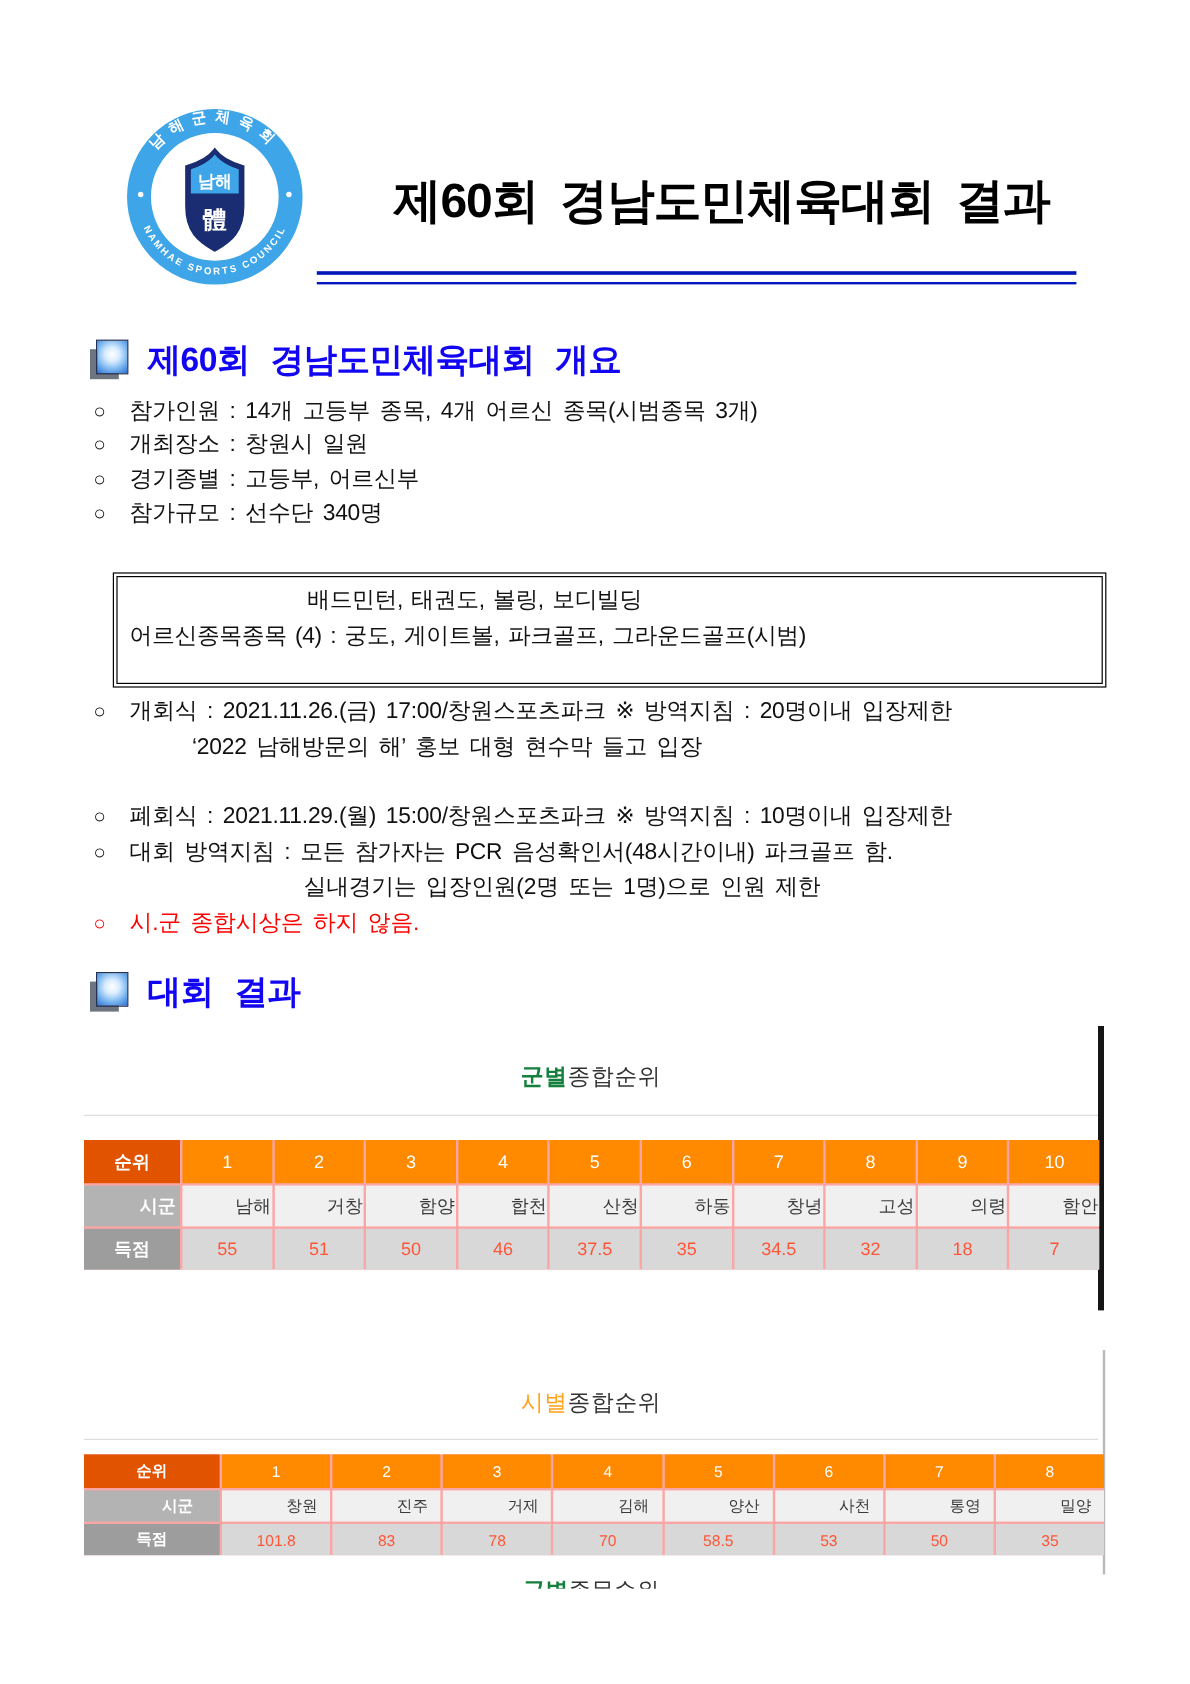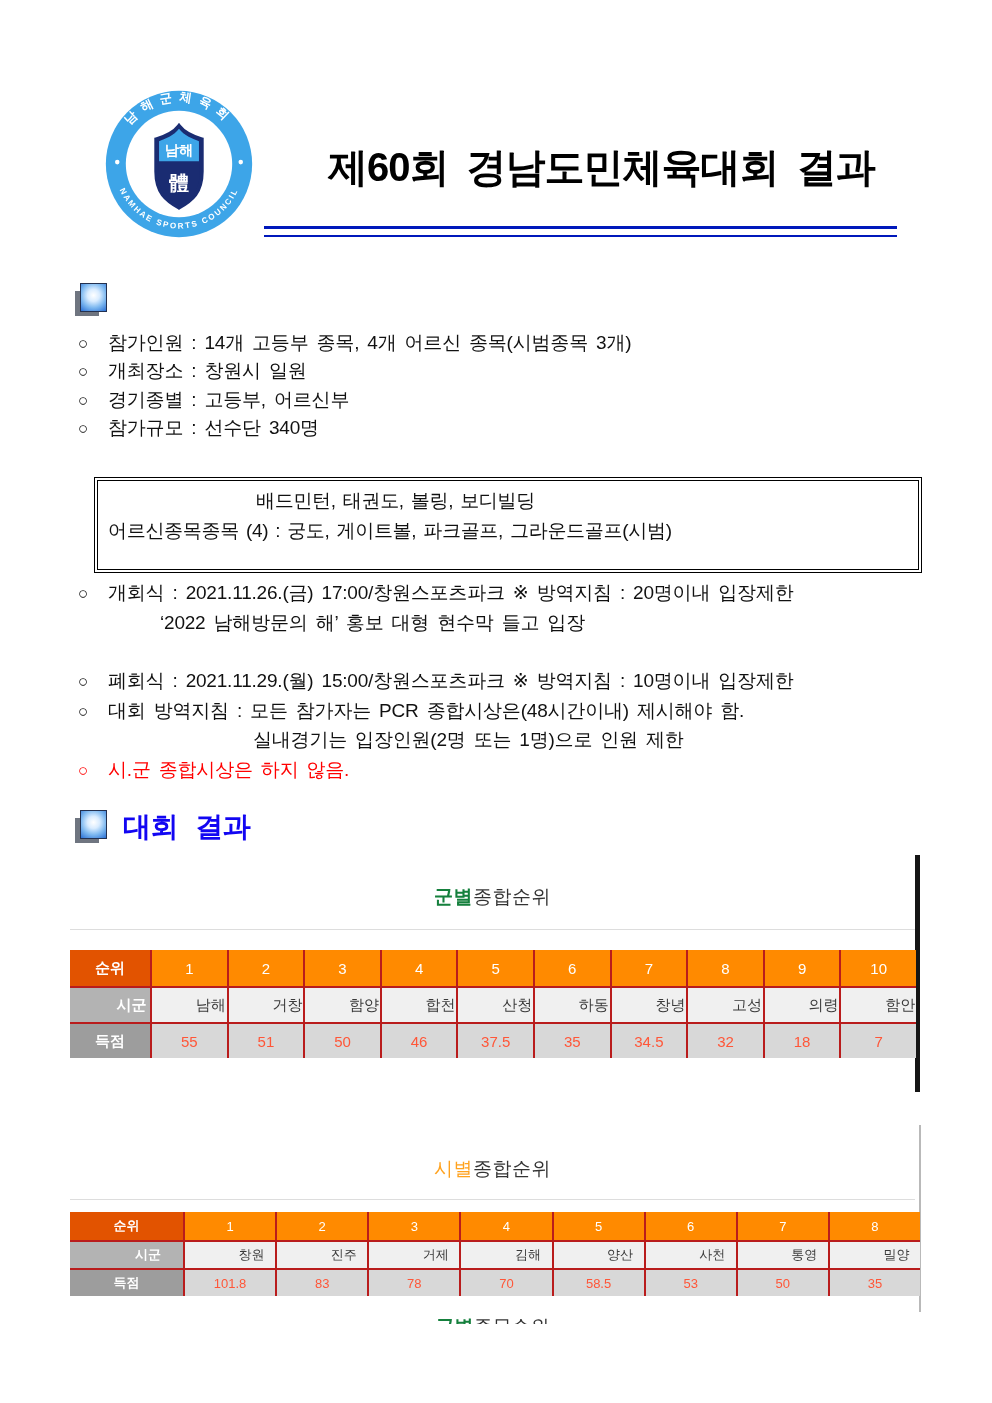--- a/index.html
+++ b/index.html
@@ -37,21 +37,21 @@
 
   
   .vbar-black{left:915px;top:855px;width:5px;height:237px;background:#151515;}
   .vbar-gray{left:919px;top:1125px;width:2px;height:187px;background:#b9b9b9;}
   .tbl-title{left:70px;width:845px;text-align:center;font-size:19px;color:#333;
              letter-spacing:0.5px;white-space:nowrap;}
   .hl-green{color:#15803d;font-weight:bold;}
   .hl-orange{color:#ffa21e;}
   .hline{left:70px;width:845px;height:0;border-top:1px solid #ddd;}
 
-  .grid{display:grid;background:#b91c1c;}
+  .grid{display:grid;background:#fca5a5;}
   .table1{left:70px;top:950px;width:846px;grid-template-columns:80px repeat(10,1fr);
           grid-template-rows:36px 34px 34px;gap:2px;font-size:15px;}
   .table2{left:70px;top:1212px;width:850px;grid-template-columns:113px repeat(8,1fr);
           grid-template-rows:28px 26px 26px;gap:2px;font-size:13px;}
   .cell{display:flex;align-items:center;justify-content:center;white-space:nowrap;}
   .r0{background:#ff8a00;color:#fff;}
   .r0.head{background:#e25300;color:#fff;font-weight:bold;}
   .r1{background:#f0f0f0;color:#3a3a3a;padding-left:43px;}
   .r1.head{background:#b3b3b3;color:#fff;font-weight:bold;}
   .r2{background:#d8d8d8;color:#ff5638;}
@@ -87,38 +87,39 @@
 </div>
 
 <h1 class="abs main-title">제60회 경남도민체육대회 결과</h1>
 <div class="abs title-rule"></div>
 
 <div class="abs sec-head" style="left:75px;top:283px;">
   <span class="sq-icon">
       <span class="sq-shadow"></span>
       <span class="sq-face"></span>
     </span>
+  <span class="sec-title">제60회 경남도민체육대회 개요</span>
 </div>
 
 <div class="abs" style="left:78px;top:329px;">
   <div class="bline"><span class="mk">○</span><span>참가인원 : 14개 고등부 종목, 4개 어르신 종목(시범종목 3개)</span></div>
   <div class="bline"><span class="mk">○</span><span>개최장소 : 창원시 일원</span></div>
   <div class="bline"><span class="mk">○</span><span>경기종별 : 고등부, 어르신부</span></div>
   <div class="bline"><span class="mk">○</span><span>참가규모 : 선수단 340명</span></div>
 </div>
 
 <div class="abs species-box">
   <div class="bx ind">배드민턴, 태권도, 볼링, 보디빌딩</div>
   <div class="bx">어르신종목종목 (4) : 궁도, 게이트볼, 파크골프, 그라운드골프(시범)</div>
 </div>
 
 <div class="abs note" style="left:78px;top:581px;"><span class="mk">○</span><span>개회식 : 2021.11.26.(금) 17:00/창원스포츠파크 ※ 방역지침 : 20명이내 입장제한</span></div>
 <div class="abs note" style="left:160px;top:611px;"><span>‘2022 남해방문의 해’ 홍보 대형 현수막 들고 입장</span></div>
 <div class="abs note" style="left:78px;top:669px;"><span class="mk">○</span><span>폐회식 : 2021.11.29.(월) 15:00/창원스포츠파크 ※ 방역지침 : 10명이내 입장제한</span></div>
-<div class="abs note" style="left:78px;top:699px;"><span class="mk">○</span><span>대회 방역지침 : 모든 참가자는 PCR 종합시상은(48시간이내) 제시해야 함.</span></div>
+<div class="abs note" style="left:78px;top:699px;"><span class="mk">○</span><span>대회 방역지침 : 모든 참가자는 PCR 음성확인서(48시간이내) 파크골프 함.</span></div>
 <div class="abs note" style="left:253px;top:728px;"><span>실내경기는 입장인원(2명 또는 1명)으로 인원 제한</span></div>
 <div class="abs note red" style="left:78px;top:758px;"><span class="mk">○</span><span>시.군 종합시상은 하지 않음.</span></div>
 
 <div class="abs sec-head" style="left:75px;top:810px;">
   <span class="sq-icon">
       <span class="sq-shadow"></span>
       <span class="sq-face"></span>
     </span>
   <span class="sec-title">대회 결과</span>
 </div>

